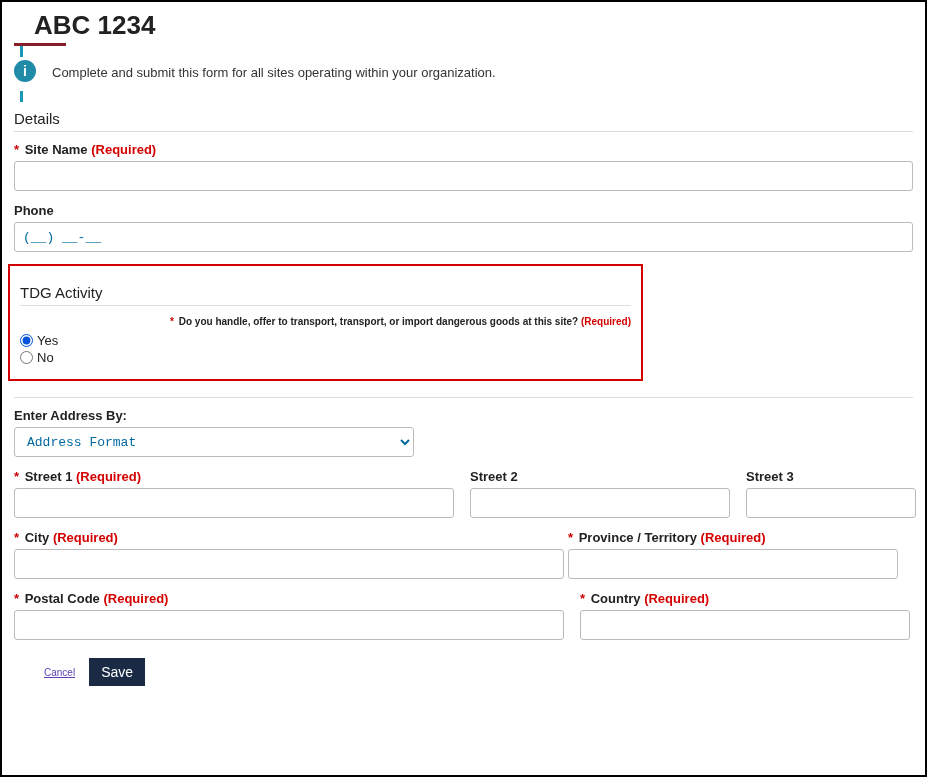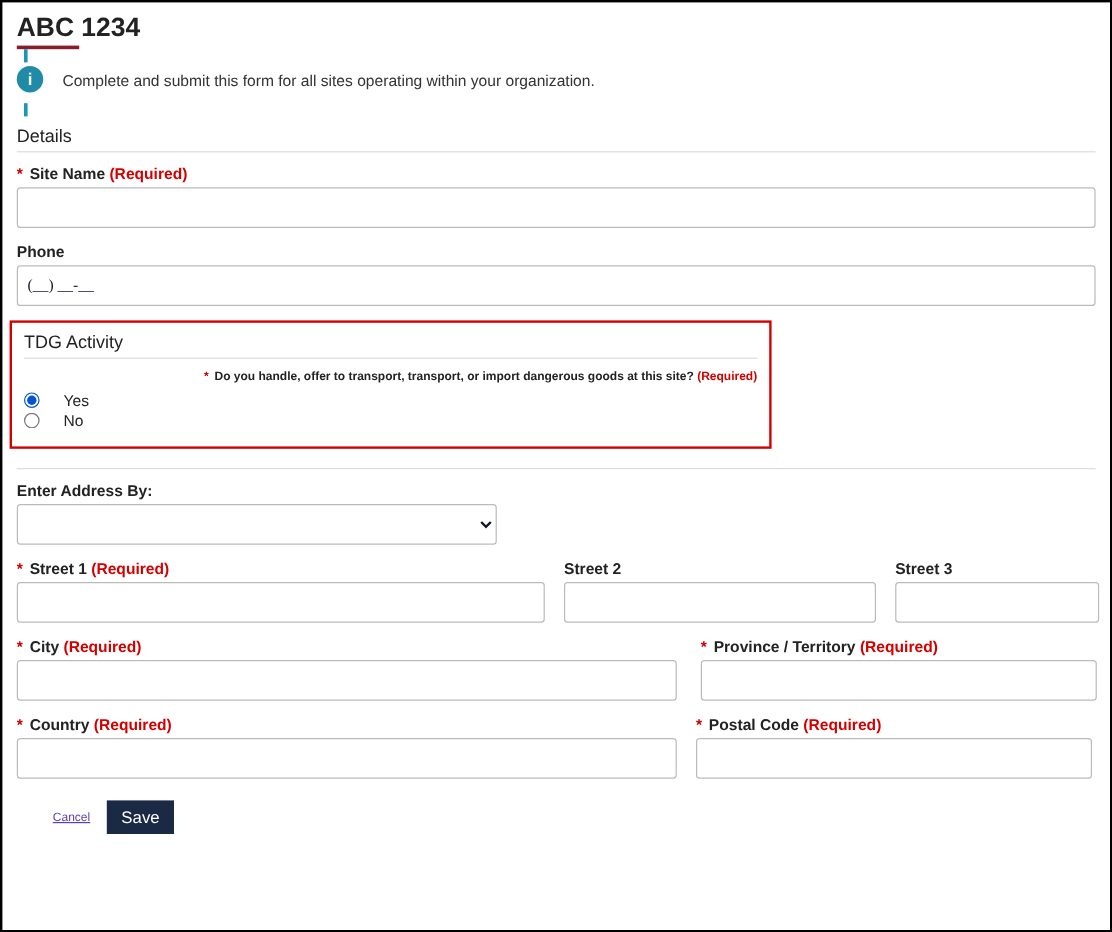--- a/index.html
+++ b/index.html
@@ -1,49 +1,49 @@
 <!DOCTYPE html>
 <html><head>
   <meta charset="utf-8">
   <style>
     * { box-sizing: border-box; margin: 0; padding: 0; }
     body { font-family: "Segoe UI", Arial, sans-serif; font-size: 13px; color: #222; }
     .frame { width: 927px; height: 777px; border: 2px solid #000; padding: 8px 12px 10px 12px; position: relative; }
-    .page-title { font-size: 22px; font-weight: 700; color: #222; margin-bottom: 2px; }
+    .page-title { font-size: 26px; font-weight: 700; color: #222; margin-bottom: 2px; margin-left: 20px; }
     .title-underline { width: 52px; height: 3px; background: #8a1d2b; margin-bottom: 6px; }
     .info-row { display: flex; align-items: center; gap: 12px; margin: 6px 0 18px 0; position: relative; }
     .info-markers { position: relative; width: 26px; height: 40px; }
     .bracket { position: absolute; left: 6px; width: 3px; height: 11px; background: #1998b3; }
     .bracket.top { top: -6px; }
     .bracket.bot { bottom: -10px; }
     .info-icon { position: absolute; left: 0; top: 8px; width: 22px; height: 22px; border-radius: 50%; background: #1f8ba6; color: #fff; font-weight: 700; display: flex; align-items: center; justify-content: center; font-size: 14px; }
     .info-text { font-size: 13px; color: #333; }
 
     h2.section { font-size: 15px; font-weight: 400; margin: 10px 0 4px 0; }
     .rule { border: none; border-top: 1px solid #ddd; margin: 2px 0 10px 0; }
 
     .field-label { font-size: 13px; font-weight: 700; margin-bottom: 4px; display: block; }
     .req-star { color: #c00; font-weight: 700; margin-right: 2px; }
     .req-text { color: #d40000; font-weight: 700; }
     .label-wrap { margin-bottom: 4px; }
 
-    input[type=text], select { height: 30px; border: 1px solid #bbb; border-radius: 3px; padding: 16px 8px; font-size: 13px; width: 100%; font-family: Liberation Serif, serif; color: #0f172a; background: #fff; }
+    input[type=text], select { height: 30px; border: 1px solid #bbb; border-radius: 3px; padding: 0 8px; font-size: 13px; width: 100%; font-family: Liberation Mono, monospace; color: #0369a1; background: #fff; }
     select { appearance: auto; }
     .w340 { width: 340px; }
     .w400 { width: 400px; }
 
     .field-block { margin-bottom: 12px; }
 
-    .tdg-box { border: 2px solid #d40000; padding: 8px 10px 12px 10px; margin: 4px 0 16px -6px; width: 635px; }
+    .tdg-box { border: 2px solid #d40000; padding: 18px 10px 12px 10px; margin: 4px 0 16px -6px; width: 635px; }
     .question { font-size: 10px; font-weight: 700; margin: 6px 0 6px 0; text-align: right; }
-    .radio-row { display: flex; align-items: center; gap: 20px; font-size: 13px; margin: 2px 0; }
+    .radio-row { display: flex; align-items: center; gap: 4px; font-size: 13px; margin: 2px 0; }
     .radio-row input[type=radio] { accent-color: #0453d8; }
 
     .streets { display: grid; grid-template-columns: 440px 260px 170px; gap: 16px; }
-    .city-prov { display: grid; grid-template-columns: 550px 330px; gap: 20px; }
+    .city-prov { display: grid; grid-template-columns: 550px 330px; gap: 4px; }
     .country-post { display: grid; grid-template-columns: 550px 330px; gap: 16px; }
 
     .actions { display: flex; align-items: center; gap: 14px; margin-top: 18px; padding-left: 30px; }
     .cancel-link { color: #5a3fb5; text-decoration: underline; font-size: 10px; cursor: pointer; }
     .save-btn { background: #1a2a44; color: #fff; border: none; border-radius: 0; padding: 6px 12px; font-size: 14px; cursor: pointer; }
   </style>
 </head>
 <body>
 
 <div class="frame">
@@ -141,29 +141,29 @@
         <span class="req-text">(Required)</span>
       </div>
       <input type="text" style="">
     </div>
   </div>
 
   <div class="country-post field-block">
     <div>
       <div class="field-label">
         <span class="req-star">*</span>
-        <span>Country</span>
+        <span>Postal Code</span>
         <span class="req-text">(Required)</span>
       </div>
       <input type="text" style="">
     </div>
     <div>
       <div class="field-label">
         <span class="req-star">*</span>
-        <span>Postal Code</span>
+        <span>Country</span>
         <span class="req-text">(Required)</span>
       </div>
       <input type="text" style="">
     </div>
   </div>
 
   <div class="actions">
     <a class="cancel-link">Cancel</a>
     <button class="save-btn">Save</button>
   </div>

